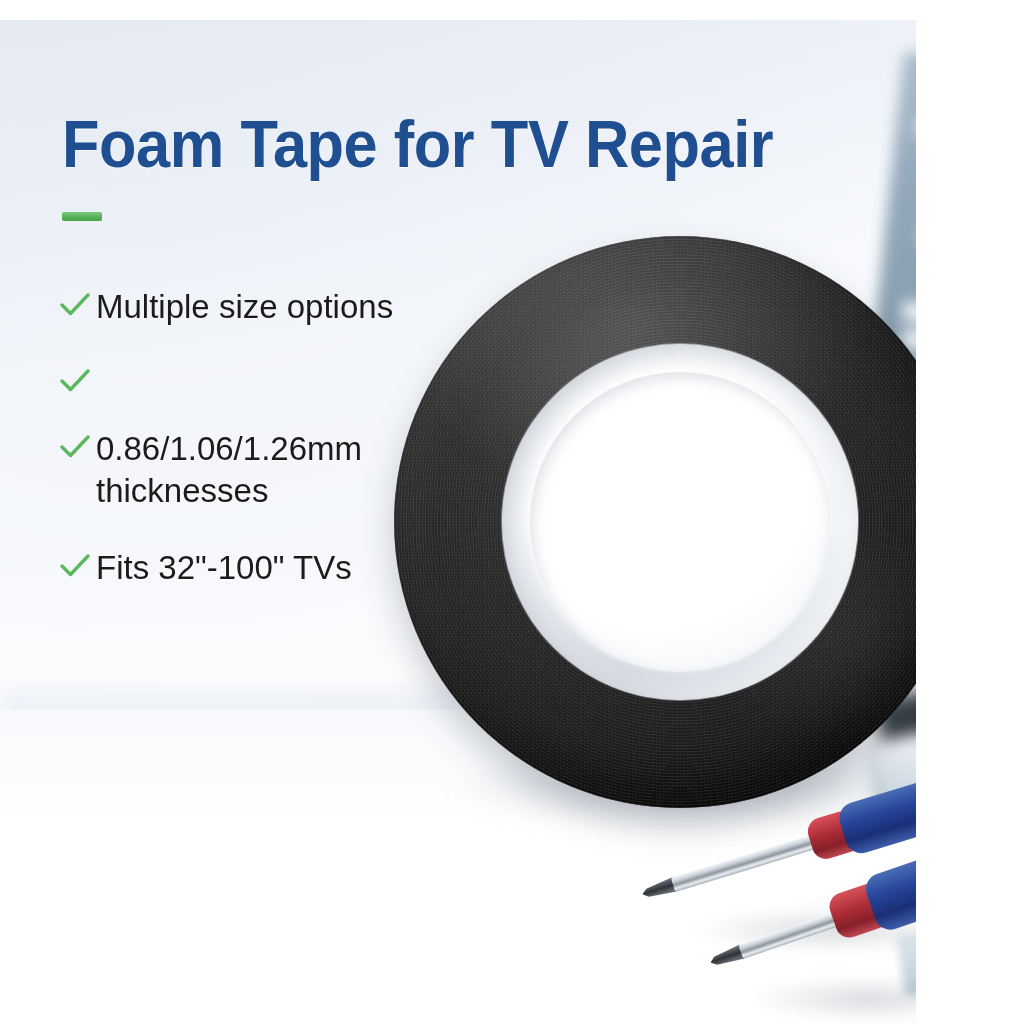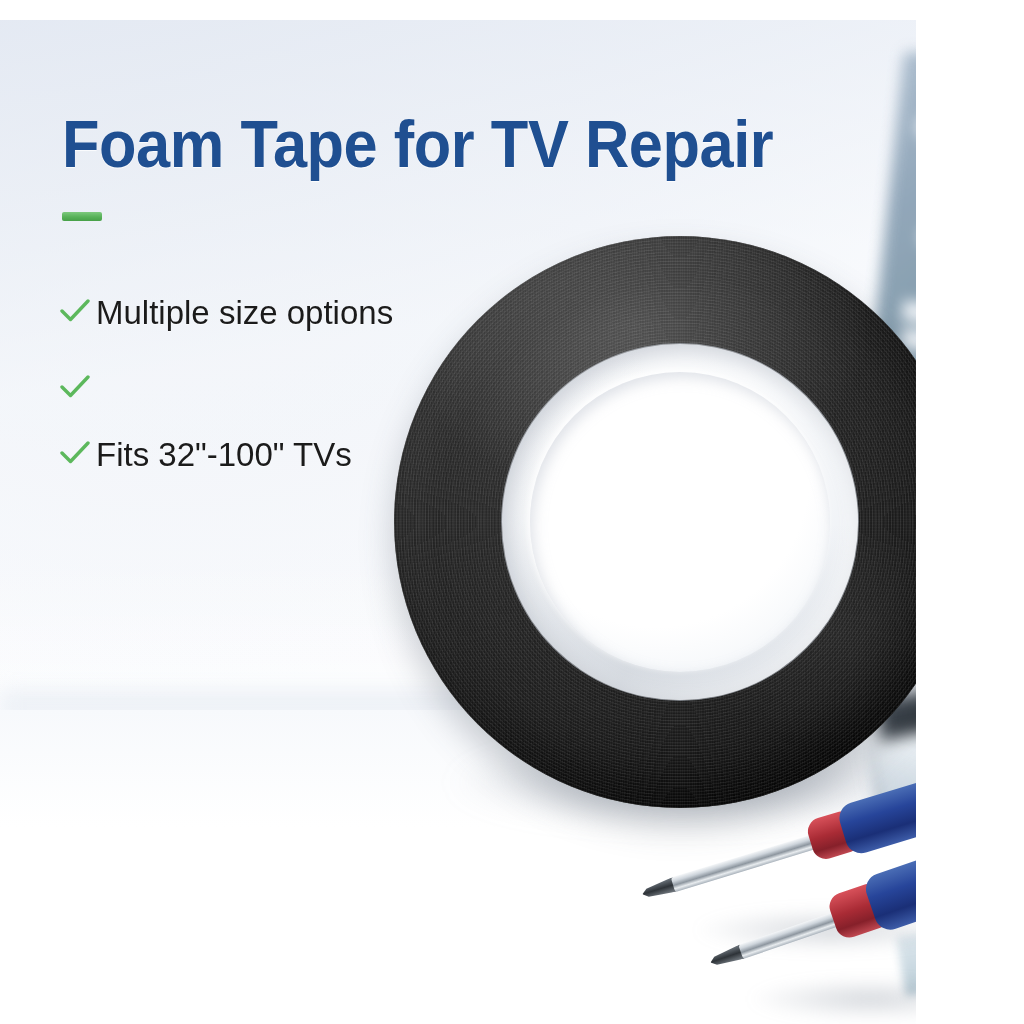--- a/index.html
+++ b/index.html
@@ -289,21 +289,21 @@
     left: 62px;
     top: 192px;
     width: 40px;
     height: 9px;
     border-radius: 2px;
     background: linear-gradient(180deg, #7dc97d 0%, #57b158 55%, #47a048 100%);
   }
   .features {
     position: absolute;
     left: 60px;
-    top: 272px;
+    top: 266px;
     width: 400px;
   }
   .feature {
     position: relative;
     display: flex;
     align-items: flex-start;
     margin-bottom: 34px;
   }
   .check {
     flex: 0 0 auto;
@@ -404,20 +404,29 @@
     </div>
 
     <div class="feature">
       <span class="check">
         <svg width="30" height="26" viewBox="0 0 30 26" aria-hidden="true">
           <path d="M2 13 L10.5 21.5 L28 3" fill="none" stroke="#5cb85c" stroke-width="3.4" stroke-linecap="round" stroke-linejoin="round"></path>
         </svg>
       </span>
     </div>
 
+    <div class="feature">
+      <span class="check">
+        <svg width="30" height="26" viewBox="0 0 30 26" aria-hidden="true">
+          <path d="M2 13 L10.5 21.5 L28 3" fill="none" stroke="#5cb85c" stroke-width="3.4" stroke-linecap="round" stroke-linejoin="round"></path>
+        </svg>
+      </span>
+      <span class="feature-text mixed">0.86/1.06/1.26mm
+thicknesses</span>
+    </div>
 
     <div class="feature">
       <span class="check">
         <svg width="30" height="26" viewBox="0 0 30 26" aria-hidden="true">
           <path d="M2 13 L10.5 21.5 L28 3" fill="none" stroke="#5cb85c" stroke-width="3.4" stroke-linecap="round" stroke-linejoin="round"></path>
         </svg>
       </span>
       <span class="feature-text">Fits 32"-100" TVs</span>
     </div>
 

